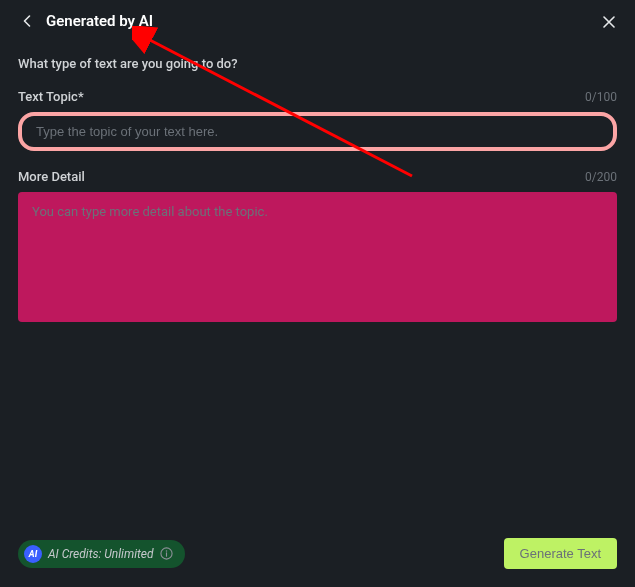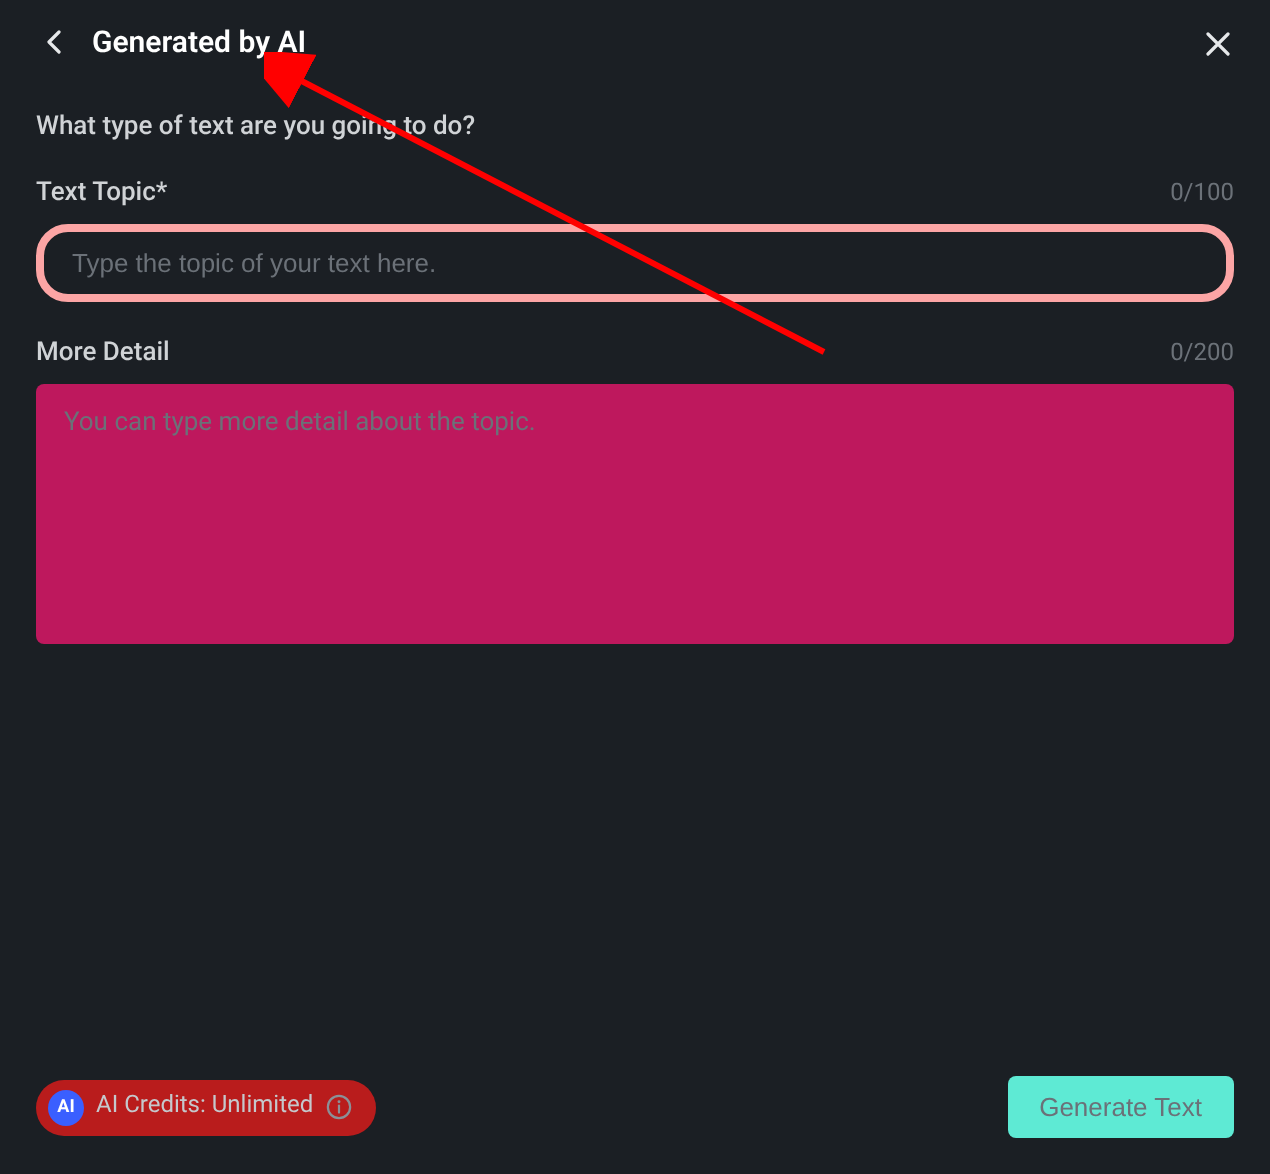--- a/index.html
+++ b/index.html
@@ -115,46 +115,48 @@
       position: absolute;
       bottom: 18px;
       left: 18px;
       right: 18px;
       display: flex;
       justify-content: space-between;
       align-items: center;
     }
     .credits-pill {
       display: flex;
+      align-items: center;
       gap: 6px;
-      background: #b91c1c;
+      background: #14532d;
       border-radius: 14px;
       padding: 5px 12px 5px 6px;
       font-size: 12px;
       color: #c5c8cc;
+      font-style: italic;
     }
     .ai-badge {
       width: 18px;
       height: 18px;
       border-radius: 50%;
       background: #3a5fff;
       display: flex;
       align-items: center;
       justify-content: center;
       font-size: 9px;
       font-weight: 700;
       color: #fff;
     }
     .info-icon {
       color: #8b9097;
       display: flex;
       align-items: center;
     }
     .generate-btn {
-      background: #5eead4;
+      background: #bef264;
       color: #6b7178;
       border: none;
       border-radius: 4px;
       padding: 8px 16px;
       font-size: 13px;
       cursor: pointer;
     }
     .arrow-overlay {
       position: absolute;
       top: 26px;

